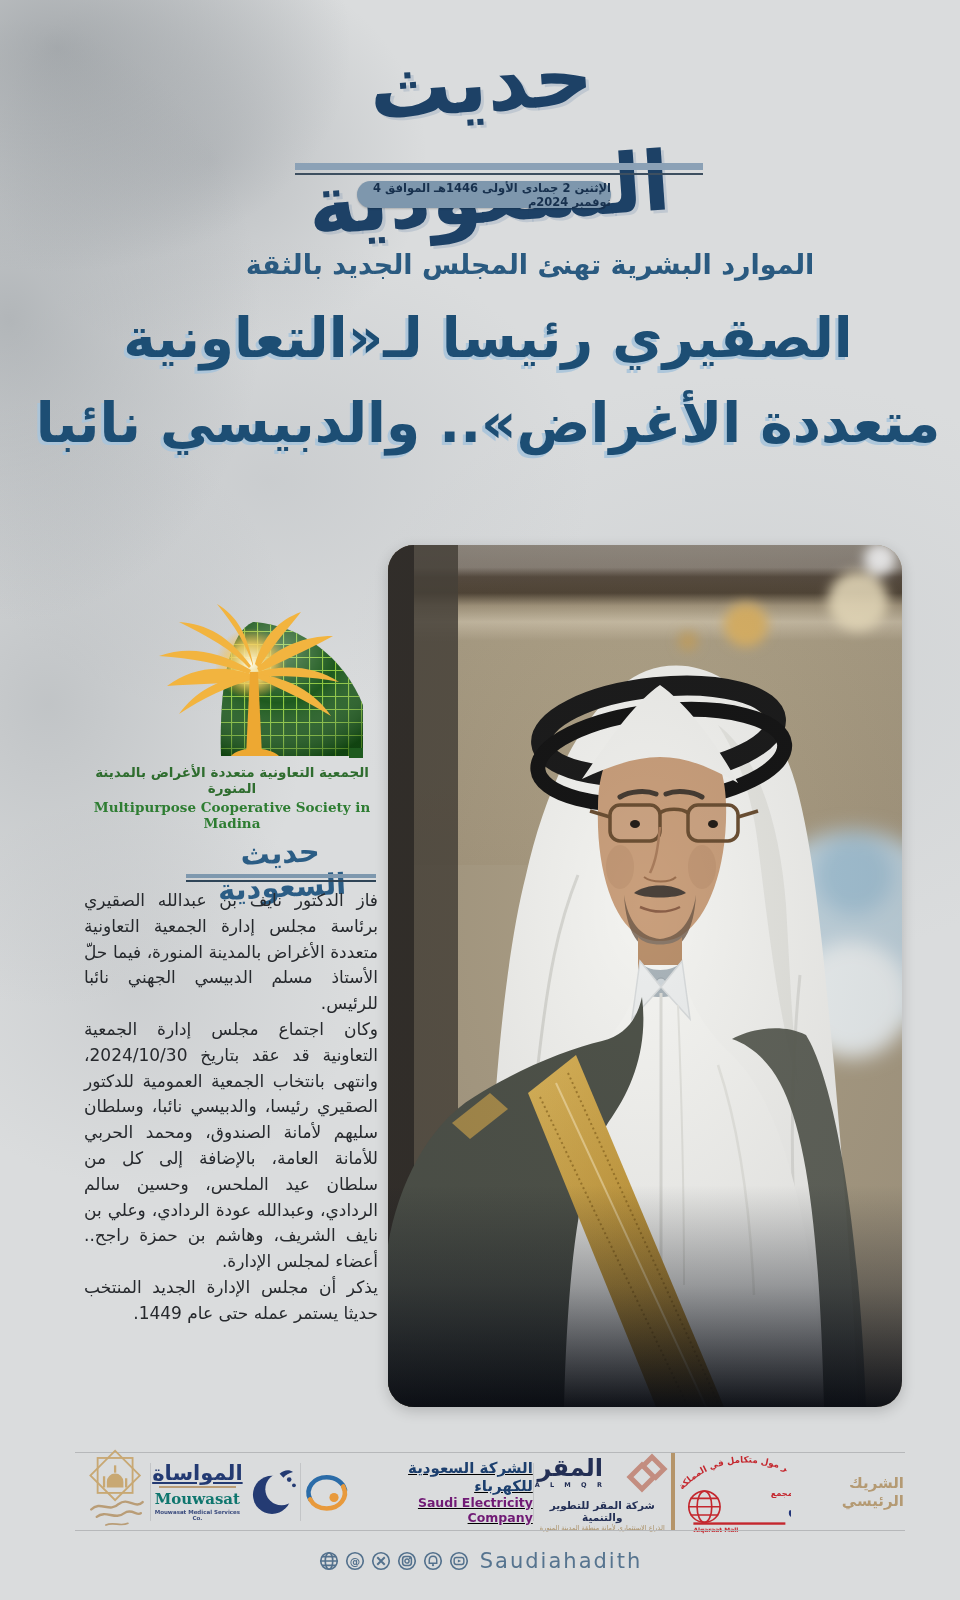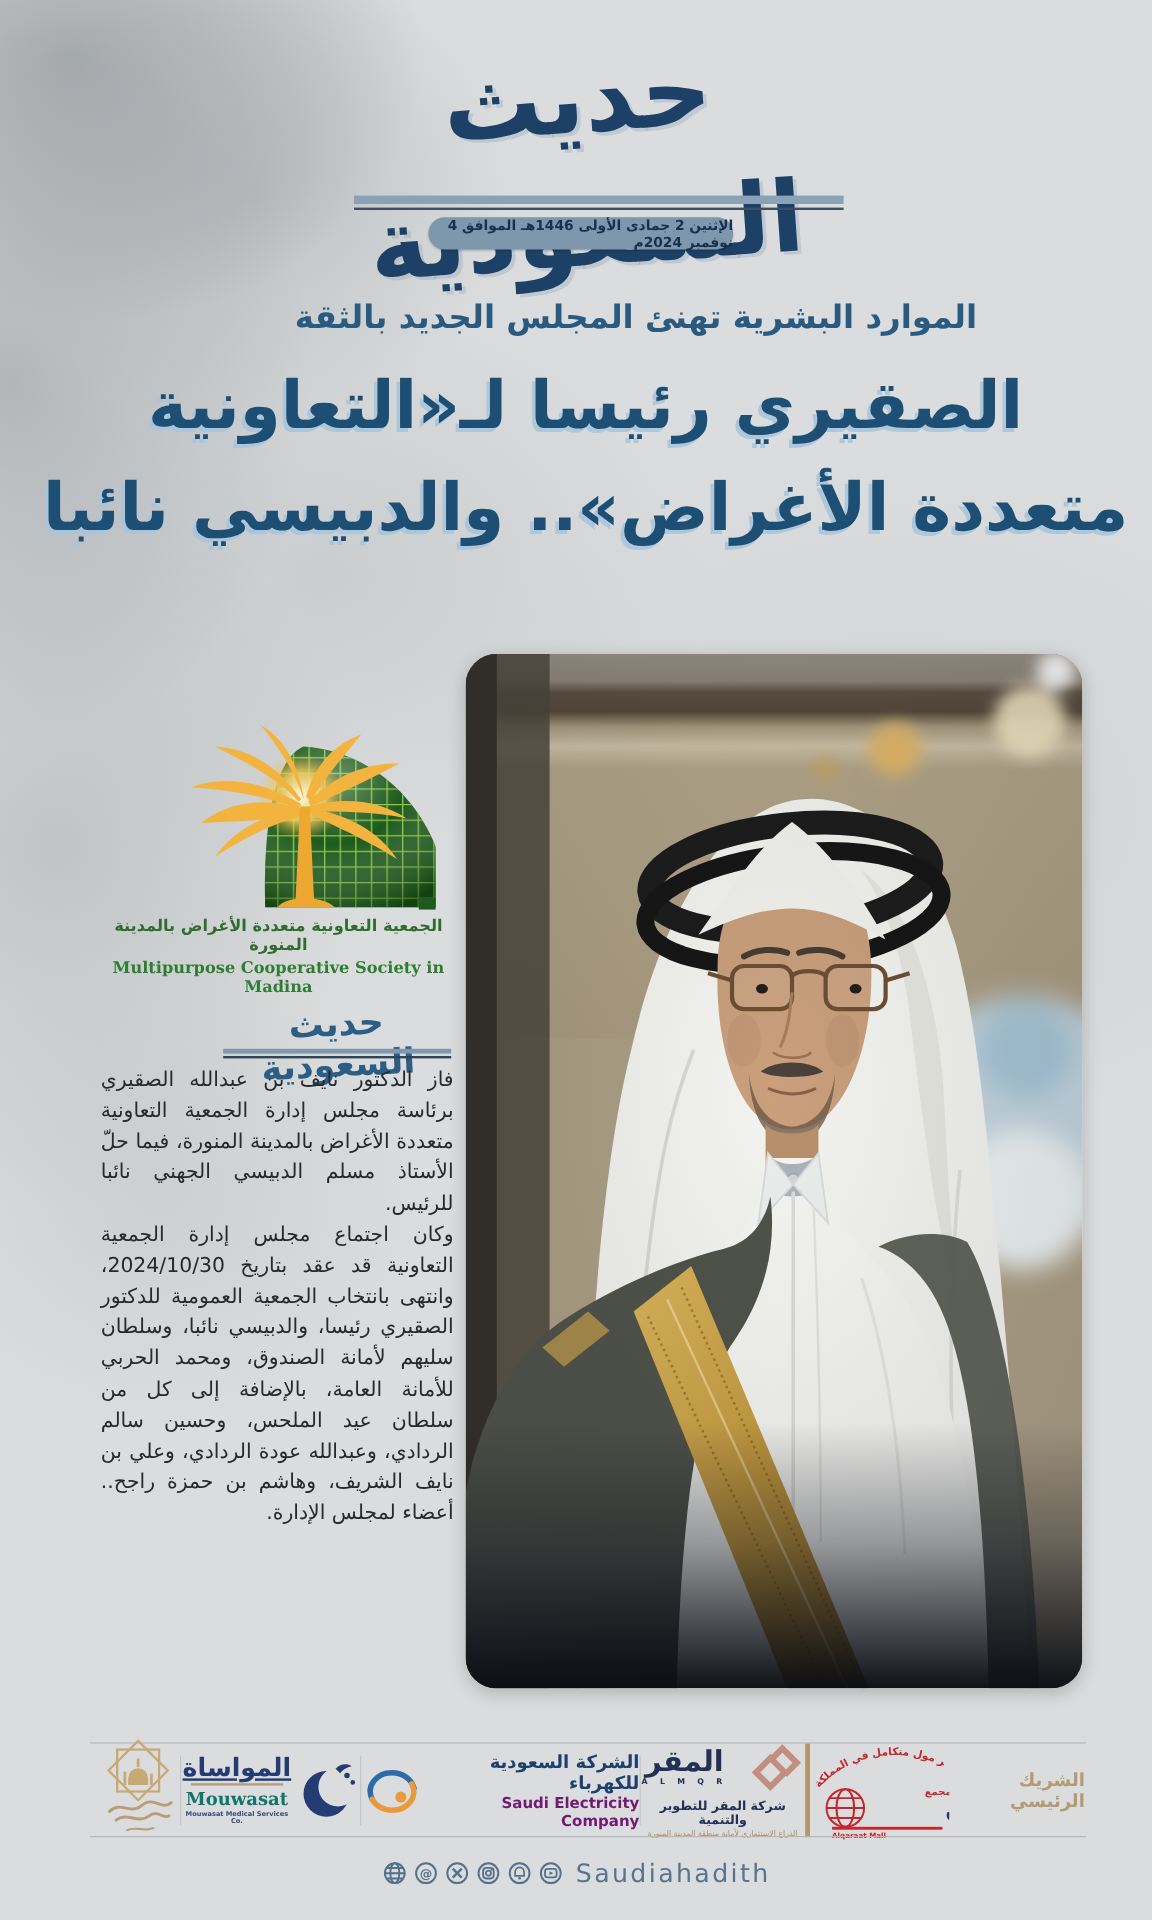--- a/index.html
+++ b/index.html
@@ -55,21 +55,21 @@
   .footer-row{position:absolute;left:82px;top:1457px;width:822px;height:70px;
     display:flex;align-items:center;justify-content:space-between;}
   .fdiv{width:1px;height:58px;background:#c3c5c7;}
   .tanbar{width:5px;height:78px;background:#b5956a;}
   .partner{display:flex;align-items:center;gap:7px;}
   .mou-txt{text-align:center;}
   .mou-ar{color:#233a72;font-size:21px;font-weight:bold;direction:rtl;line-height:1;text-decoration:underline;}
   .mou-line{height:2px;background:#b99d77;margin:2px 8px;}
   .mou-en{color:#0f766e;font-size:15px;font-weight:bold;font-family:"DejaVu Serif",serif;}
   .mou-sub{color:#3a4b7d;font-size:5.5px;font-weight:bold;margin-top:1px;}
-  .sec-txt{text-align:right;}
+  .sec-txt{text-align:right;text-decoration:underline;}
   .sec-ar{color:#1c3f6e;font-size:15px;font-weight:bold;direction:rtl;}
   .sec-en{color:#701a75;font-size:12.5px;font-weight:bold;}
   .mqr-txt{text-align:center;}
   .mqr-ar{color:#232f55;font-size:24px;font-weight:bold;direction:rtl;line-height:1;}
   .mqr-latin{color:#232f55;font-size:6.5px;letter-spacing:4px;font-weight:bold;margin-top:1px;}
   .mqr-l1{color:#232f55;font-size:10.5px;font-weight:bold;direction:rtl;margin-top:6px;}
   .mqr-l2{color:#ab9168;font-size:6.5px;direction:rtl;margin-top:1px;}
   .partner-label{color:#b49a73;font-size:15px;font-weight:bold;direction:rtl;}
   .social{position:absolute;left:0;right:0;top:1549px;display:flex;align-items:center;
     justify-content:center;gap:4px;color:#53718d;}
@@ -256,20 +256,21 @@
   </div>
 
   <div class="byline">حديث السعودية</div>
   <div class="byline-rule">
     <div class="r1"></div>
       <div class="r2"></div>
   </div>
   <div class="article">
     <p>فاز الدكتور نايف بن عبدالله الصقيري برئاسة مجلس إدارة الجمعية التعاونية متعددة الأغراض بالمدينة المنورة، فيما حلّ الأستاذ مسلم الدبيسي الجهني نائبا للرئيس.</p>
     <p>وكان اجتماع مجلس إدارة الجمعية التعاونية قد عقد بتاريخ 2024/10/30، وانتهى بانتخاب الجمعية العمومية للدكتور الصقيري رئيسا، والدبيسي نائبا، وسلطان سليهم لأمانة الصندوق، ومحمد الحربي للأمانة العامة، بالإضافة إلى كل من سلطان عيد الملحس، وحسين سالم الردادي، وعبدالله عودة الردادي، وعلي بن نايف الشريف، وهاشم بن حمزة راجح.. أعضاء لمجلس الإدارة.</p>
+    <p>يذكر أن مجلس الإدارة الجديد المنتخب حديثا يستمر عمله حتى عام 1449.</p>
   </div>
 
   <div class="foot-rule" style="top:1452px"></div>
 
   <div class="footer-row">
 
     <svg width="74" height="86" viewBox="0 0 74 86">
       <g stroke="#c8a873" fill="none" stroke-width="2">
         <rect x="17" y="6" width="38" height="38" transform="rotate(45 36 25)"></rect>
         <rect x="17" y="6" width="38" height="38" transform="rotate(90 36 25)"></rect>

